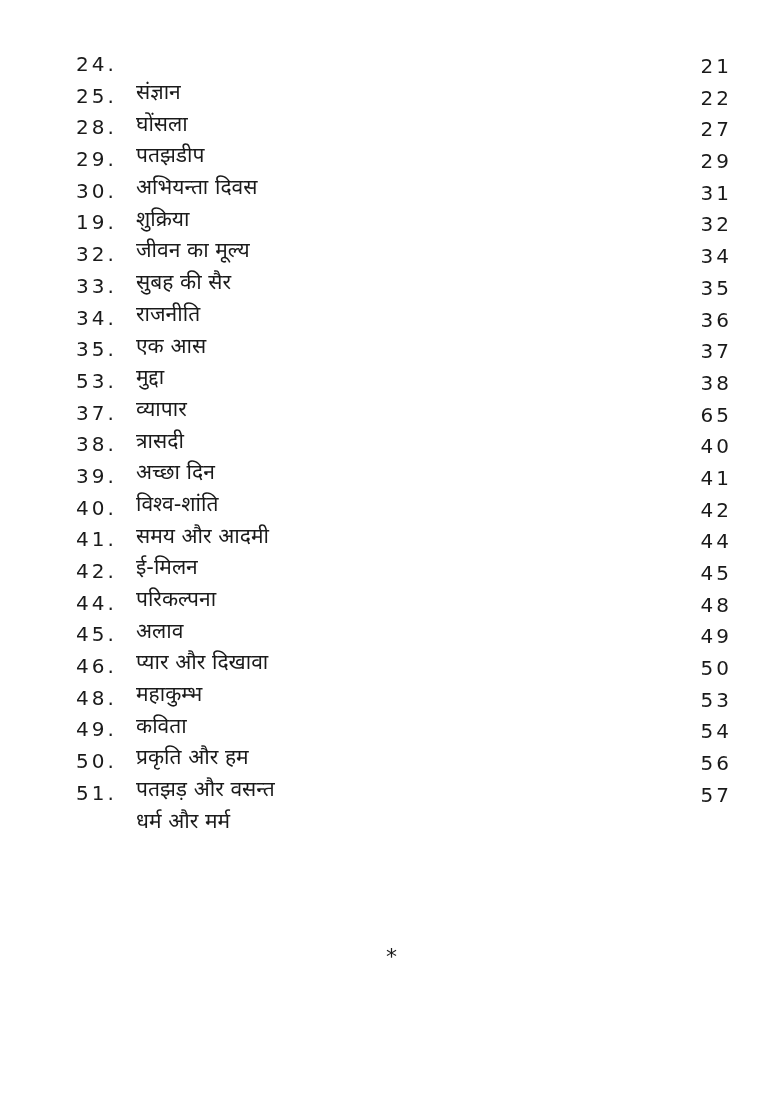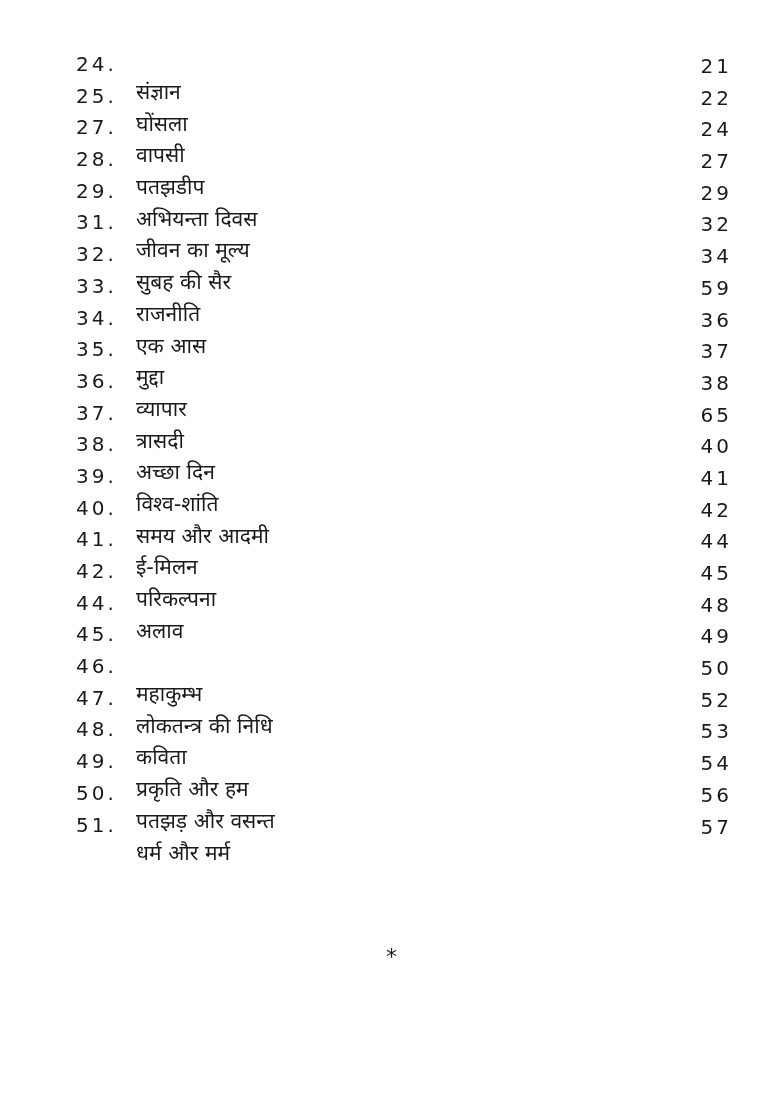--- a/index.html
+++ b/index.html
@@ -72,61 +72,61 @@
       <span class="toc-num">24.</span>
       <span class="toc-title">संज्ञान</span>
       <span class="toc-page">21</span>
     </div>
     <div class="toc-row">
       <span class="toc-num">25.</span>
       <span class="toc-title">घोंसला</span>
       <span class="toc-page">22</span>
     </div>
     <div class="toc-row">
-      <span class="toc-num">27.</span>
-      <span class="toc-title">वापसी</span>
-      <span class="toc-page">24</span>
-    </div>
-    <div class="toc-row">
       <span class="toc-num">28.</span>
       <span class="toc-title">पतझडीप</span>
       <span class="toc-page">27</span>
     </div>
     <div class="toc-row">
       <span class="toc-num">29.</span>
       <span class="toc-title">अभियन्ता दिवस</span>
       <span class="toc-page">29</span>
     </div>
     <div class="toc-row">
-      <span class="toc-num">31.</span>
+      <span class="toc-num">30.</span>
+      <span class="toc-title">शुक्रिया</span>
+      <span class="toc-page">31</span>
+    </div>
+    <div class="toc-row">
+      <span class="toc-num">19.</span>
       <span class="toc-title">जीवन का मूल्य</span>
       <span class="toc-page">32</span>
     </div>
     <div class="toc-row">
       <span class="toc-num">32.</span>
       <span class="toc-title">सुबह की सैर</span>
       <span class="toc-page">34</span>
     </div>
     <div class="toc-row">
       <span class="toc-num">33.</span>
       <span class="toc-title">राजनीति</span>
-      <span class="toc-page">59</span>
+      <span class="toc-page">35</span>
     </div>
     <div class="toc-row">
       <span class="toc-num">34.</span>
       <span class="toc-title">एक आस</span>
       <span class="toc-page">36</span>
     </div>
     <div class="toc-row">
       <span class="toc-num">35.</span>
       <span class="toc-title">मुद्दा</span>
       <span class="toc-page">37</span>
     </div>
     <div class="toc-row">
-      <span class="toc-num">36.</span>
+      <span class="toc-num">53.</span>
       <span class="toc-title">व्यापार</span>
       <span class="toc-page">38</span>
     </div>
     <div class="toc-row">
       <span class="toc-num">37.</span>
       <span class="toc-title">त्रासदी</span>
       <span class="toc-page">65</span>
     </div>
     <div class="toc-row">
       <span class="toc-num">38.</span>
@@ -153,31 +153,27 @@
       <span class="toc-title">परिकल्पना</span>
       <span class="toc-page">45</span>
     </div>
     <div class="toc-row">
       <span class="toc-num">44.</span>
       <span class="toc-title">अलाव</span>
       <span class="toc-page">48</span>
     </div>
     <div class="toc-row">
       <span class="toc-num">45.</span>
+      <span class="toc-title">प्यार और दिखावा</span>
       <span class="toc-page">49</span>
     </div>
     <div class="toc-row">
       <span class="toc-num">46.</span>
       <span class="toc-title">महाकुम्भ</span>
       <span class="toc-page">50</span>
-    </div>
-    <div class="toc-row">
-      <span class="toc-num">47.</span>
-      <span class="toc-title">लोकतन्त्र की निधि</span>
-      <span class="toc-page">52</span>
     </div>
     <div class="toc-row">
       <span class="toc-num">48.</span>
       <span class="toc-title">कविता</span>
       <span class="toc-page">53</span>
     </div>
     <div class="toc-row">
       <span class="toc-num">49.</span>
       <span class="toc-title">प्रकृति और हम</span>
       <span class="toc-page">54</span>

